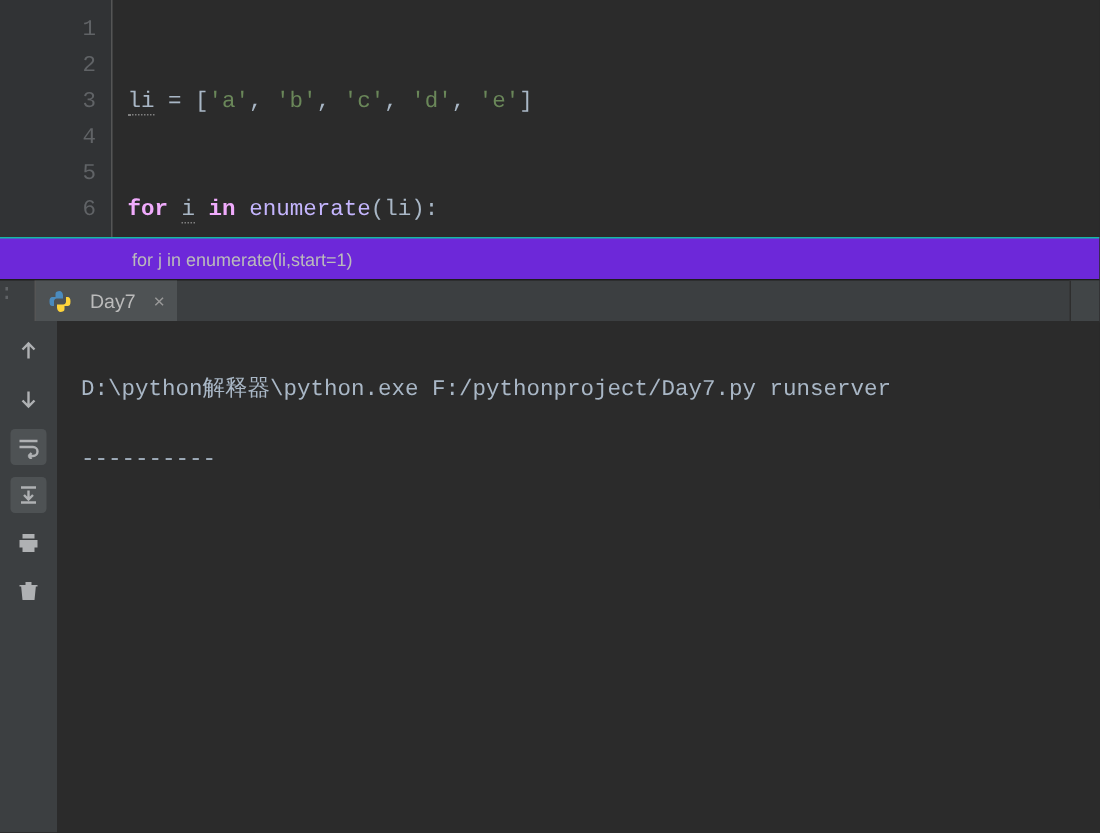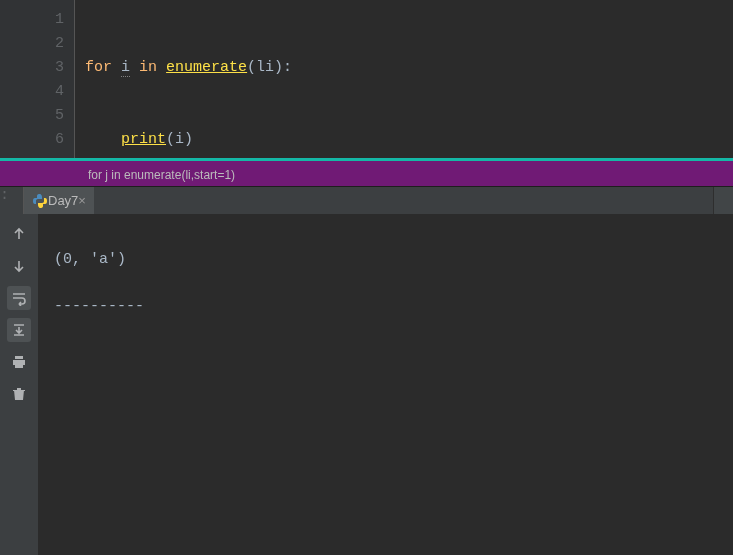--- a/index.html
+++ b/index.html
@@ -30,58 +30,58 @@
 }
 .gutter div { height: 24px; line-height: 24px; }
 .code {
   flex: 1;
   padding: 8px 0 8px 10px;
   line-height: 24px;
   white-space: pre;
 }
 .line { height: 24px; }
 .line.hl { background: #323232; }
-.kw { color: #fdba74; font-weight: normal; }
+.kw { color: #f0abfc; font-weight: bold; }
 .str { color: #6a8759; }
 .num { color: #6897bb; }
-.builtin { color: #fde047; text-decoration: underline; }
+.builtin { color: #c4b5fd; }
 .param { color: #aa4926; }
 .warn-u { border-bottom: 1px dotted #808080; }
 .squiggle { color: #bbb; }
 
 .breadcrumb {
-  background: #701a75;
+  background: #6d28d9;
   color: #bbbbbb;
   font-family: -apple-system, 'Segoe UI', sans-serif;
   font-size: 12px;
   padding: 4px 0 4px 88px;
   height: 28px;
   line-height: 20px;
-  border-top: 3px solid #14b8a6;
+  border-top: 1px solid #14b8a6;
 }
 
 .tab-bar {
   background: #3c3f41;
   display: flex;
   align-items: center;
   height: 28px;
   border-top: 1px solid #1e1e1e;
 }
 .tab-bar .sep-l {
   border-right: 1px solid #555;
   height: 28px;
   width: 24px;
 }
 .tab {
   display: flex;
   align-items: center;
   background: #4e5254;
   padding: 0 8px;
   height: 28px;
-  gap: 0;
+  gap: 12px;
   font-family: -apple-system, 'Segoe UI', sans-serif;
   font-size: 13px;
   color: #bbbbbb;
 }
 .py-icon {
   display: inline-block;
   width: 16px; height: 16px;
 }
 .close-x { color: #999; font-size: 13px; cursor: pointer; }
 .tab-gap { flex: 1; background: #3c3f41; }
@@ -140,20 +140,21 @@
 <div class="editor-area">
   <div class="gutter">
     <div>1</div>
     <div>2</div>
     <div>3</div>
     <div>4</div>
     <div>5</div>
     <div>6</div>
   </div>
   <div class="code">
+    <div class="line"><span class="warn-u">li</span><span> = </span><span>[</span><span class="str">'a'</span>, <span class="str">'b'</span>, <span class="str">'c'</span>, <span class="str">'d'</span>, <span class="str">'e'</span><span>]</span></div>
     <div class="line"><span class="kw">for</span> <span class="warn-u">i</span> <span class="kw">in</span> <span class="builtin">enumerate</span><span>(li):</span></div>
     <div class="line">    <span class="builtin">print</span><span>(i)</span></div>
     <div class="line"><span class="builtin">print</span><span>(</span><span class="str">'-'</span><span>*</span><span class="num">10</span><span>)</span></div>
     <div class="line hl"><span class="kw">for</span><span> j </span><span class="kw">in</span> <span class="builtin">enumerate</span><span>(li</span><span class="squiggle">,</span><span class="param">start</span><span>=</span><span class="num">1</span><span>):</span></div>
     <div class="line">    <span class="builtin">print</span><span>(j)</span></div>
   </div>
 </div>
 
 <div class="breadcrumb">for j in enumerate(li,start=1)</div>
 
@@ -202,21 +203,21 @@
           <path d="M4 2h8v3H4zM2 6h12v5h-2v3H4v-3H2zM5 10h6v4H5z"></path>
         </svg>
       </div>
     <div class="tool-btn fill">
         <svg viewBox="0 0 16 16">
           <path d="M3 4h10l-1 10H4zM6 2h4v2H6zM2 4h12v1H2z"></path>
         </svg>
       </div>
   </div>
   <div class="console">
-<div>(0, 'a')</div>
+<div>D:\python解释器\python.exe F:/pythonproject/Day7.py runserver</div>
 <div>----------</div>
 
 
 
 
 
 
 
   </div>
 </div>

